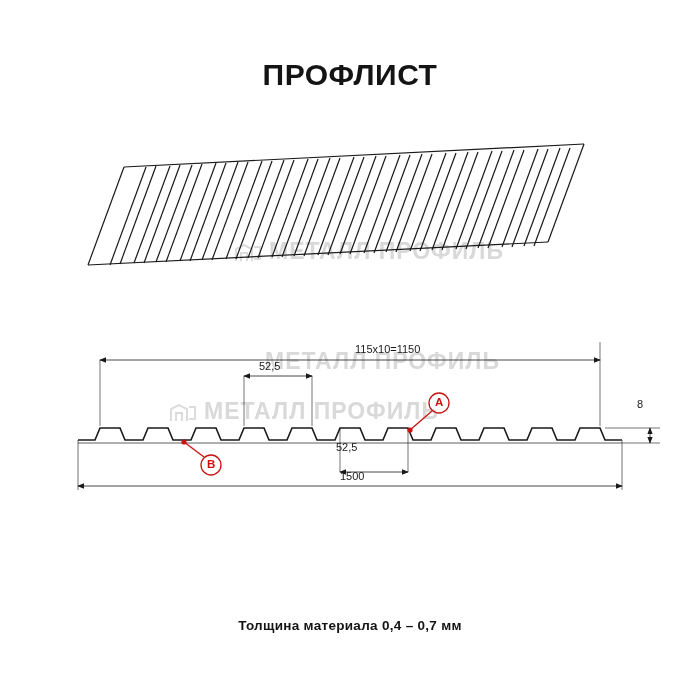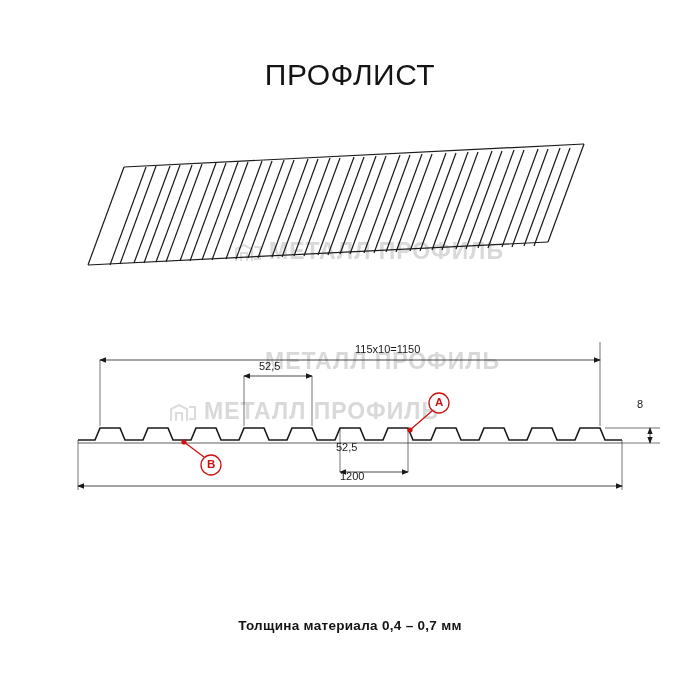--- a/index.html
+++ b/index.html
@@ -21,21 +21,21 @@
     width: 700px;
     height: 700px;
   }
   .title {
     position: absolute;
     top: 58px;
     left: 0;
     width: 700px;
     text-align: center;
     font-size: 30px;
-    font-weight: normal;
+    font-weight: bold;
     letter-spacing: 0.5px;
     color: #141414;
   }
   .subtitle {
     position: absolute;
     top: 100px;
     left: 0;
     width: 700px;
     text-align: center;
     font-size: 13.5px;
@@ -254,21 +254,21 @@
       </g>
       <g fill="#cc1111">
         <circle cx="410" cy="130" r="2.6"></circle>
         <circle cx="184" cy="142" r="2.6"></circle>
       </g>
     </svg>
 
     <div class="dim-label" style="left:311px; top:213px;margin-left:44px;">115х10=1150</div>
     <div class="dim-label" style="left:259px; top:230px;">52,5</div>
     <div class="dim-label" style="left:336px; top:311px;">52,5</div>
-    <div class="dim-label" style="left:340px; top:340px;">1200</div>
+    <div class="dim-label" style="left:340px; top:340px;">1500</div>
     <div class="dim-label" style="left:637px; top:268px;">8</div>
 
     <div class="callout-label" style="left:435px; top:266px;">A</div>
     <div class="callout-label" style="left:207px; top:328px;">B</div>
 
   </div>
 
   <div class="footnote">Толщина материала 0,4 – 0,7 мм</div>
 
 </div>

